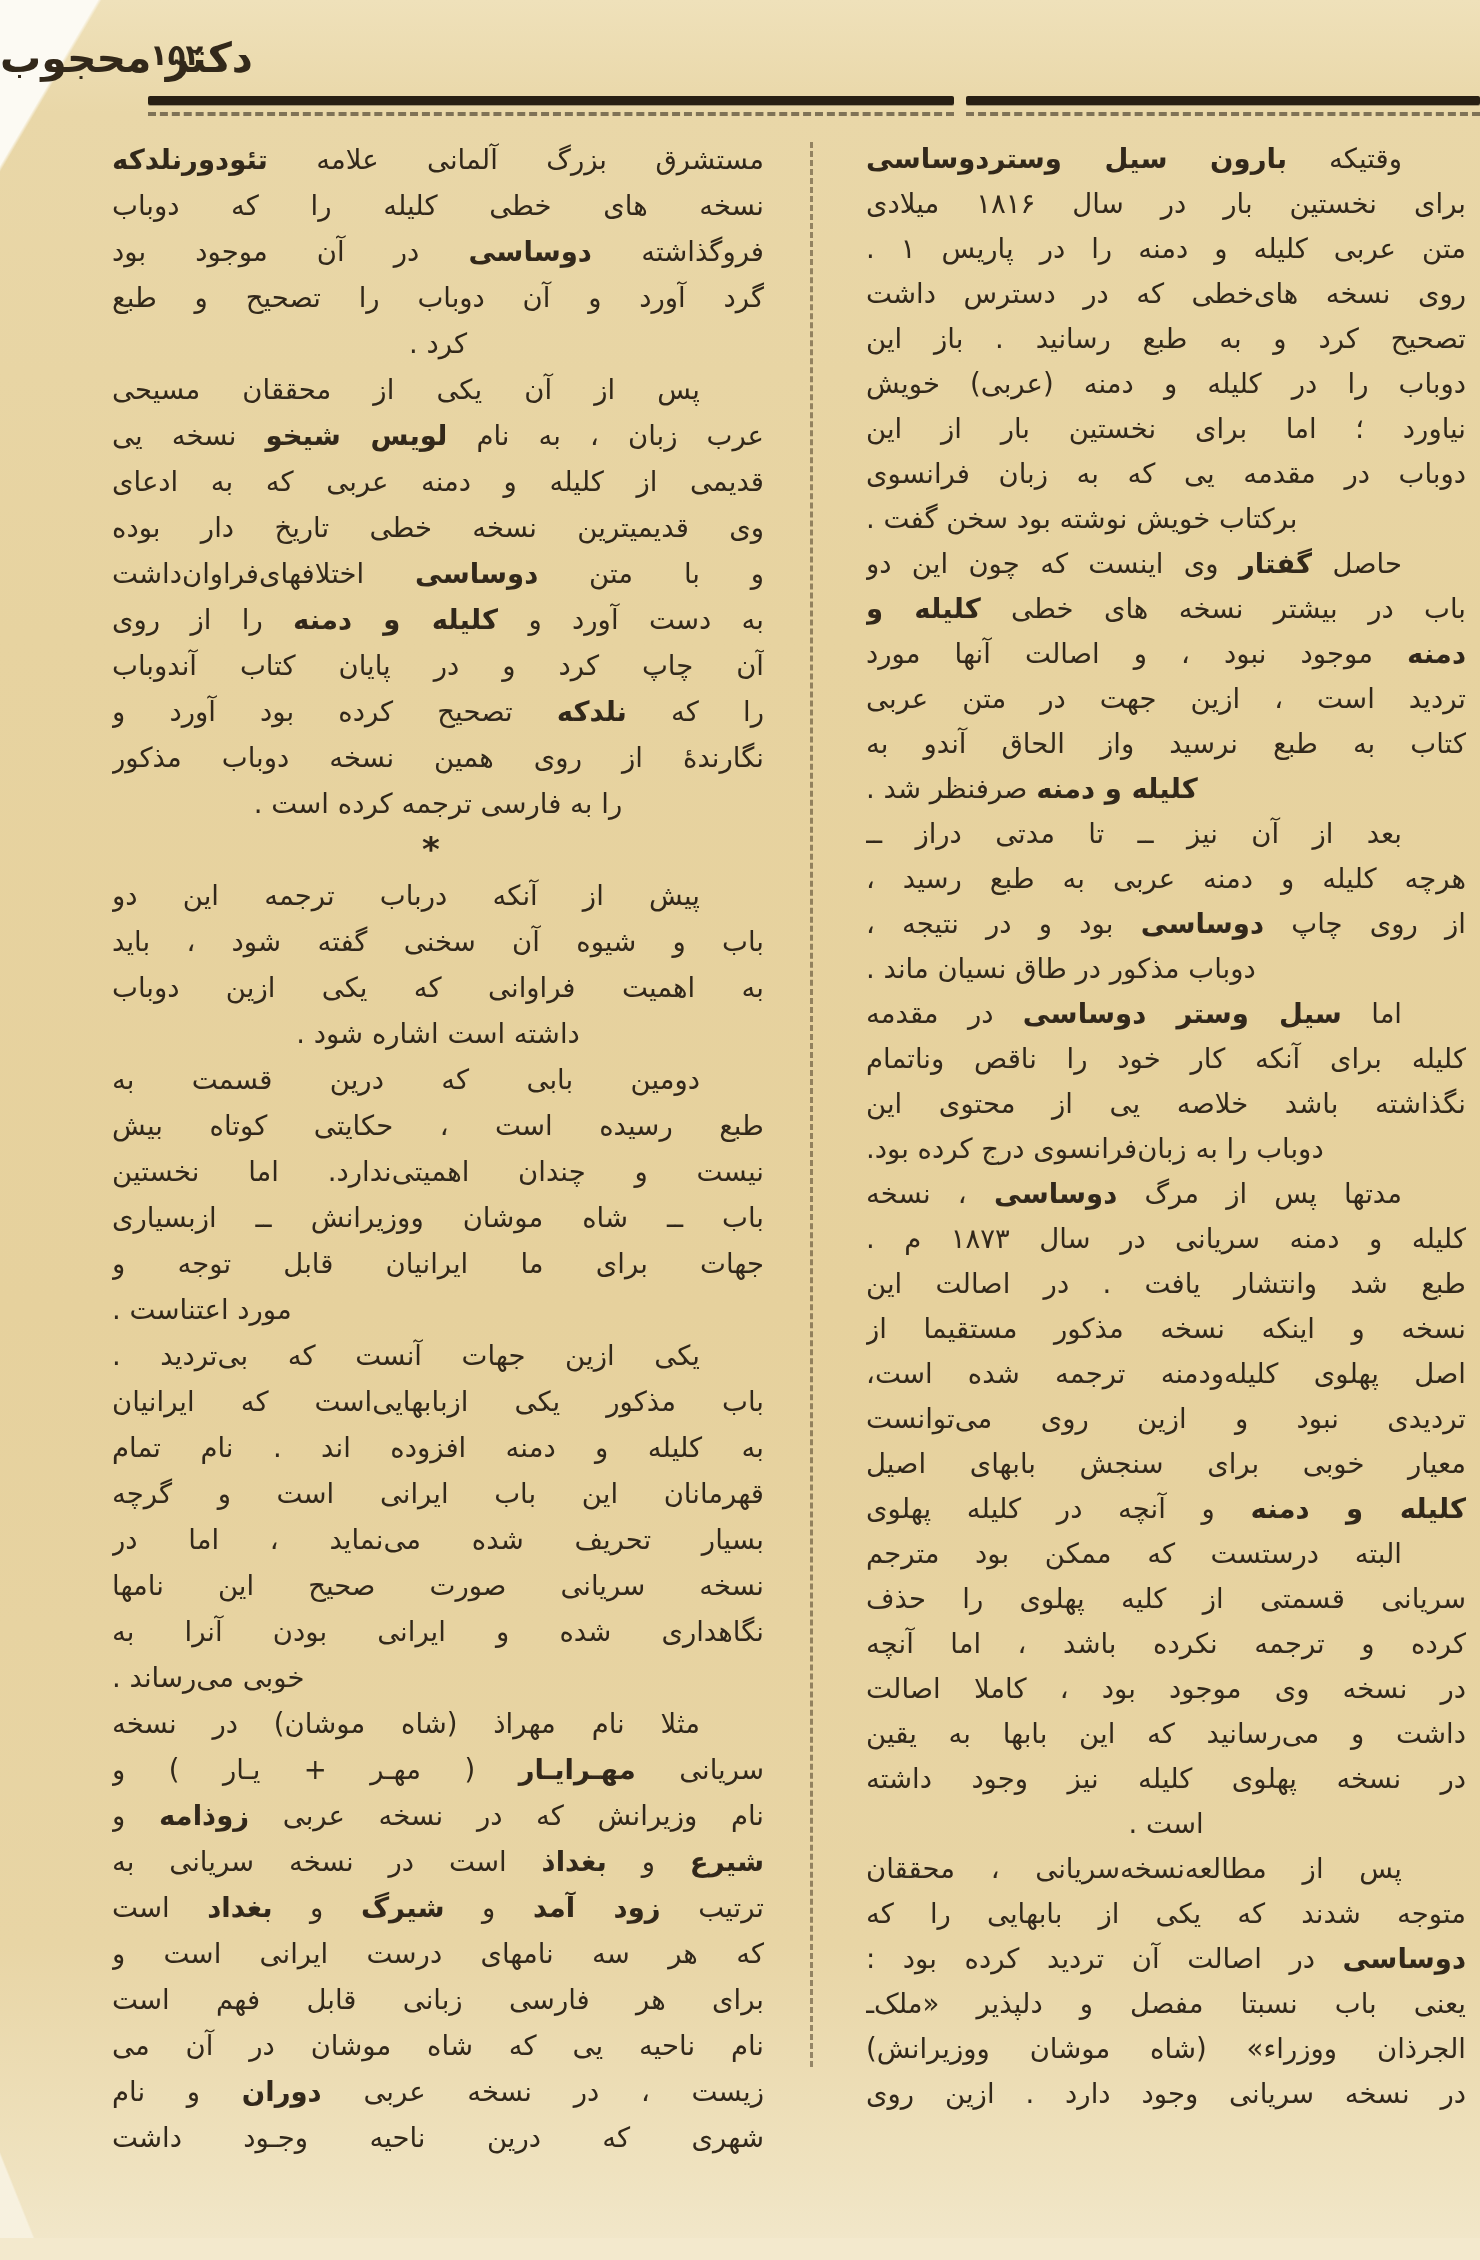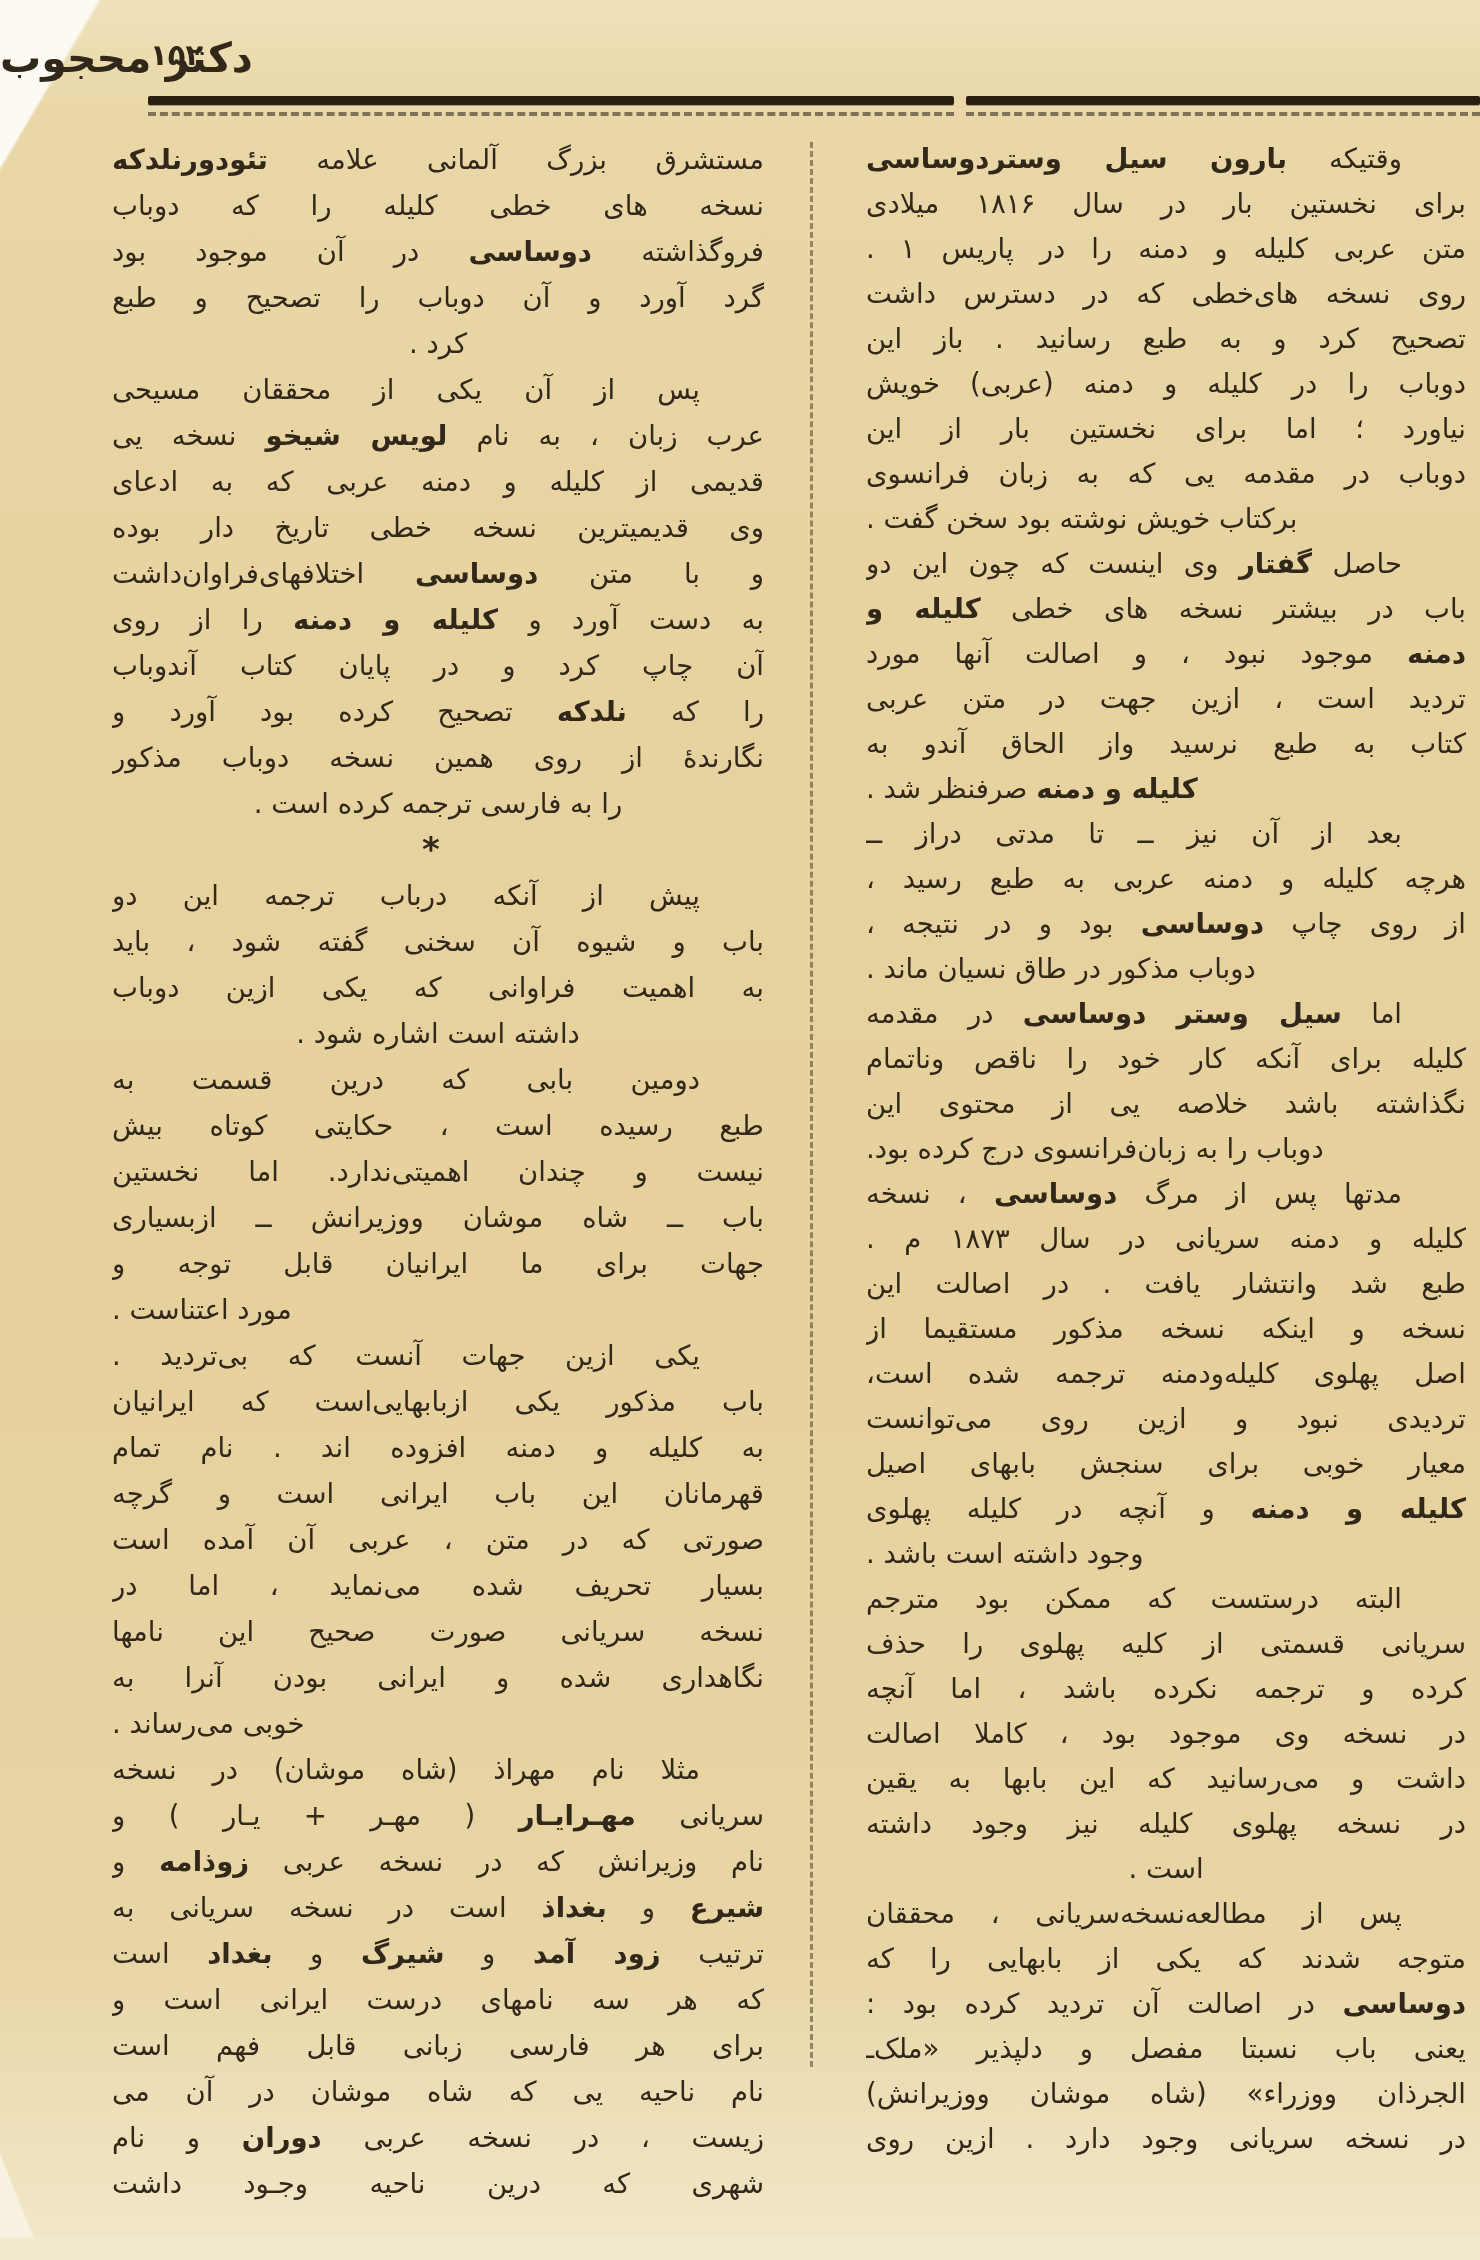--- a/index.html
+++ b/index.html
@@ -86,21 +86,20 @@
       <div class="line"><span>نگذاشته باشد خلاصه یی از محتوی این</span></div>
       <div class="line end-l"><span>دوباب را به زبان‌فرانسوی درج کرده بود.</span></div>
       <div class="line ind"><span>مدتها پس از مرگ </span><span class="b">دوساسی</span><span> ، نسخه</span></div>
       <div class="line"><span>کلیله و دمنه سریانی در سال ۱۸۷۳ م .</span></div>
       <div class="line"><span>طبع شد وانتشار یافت . در اصالت این</span></div>
       <div class="line"><span>نسخه و اینکه نسخه مذکور مستقیما از</span></div>
       <div class="line"><span>اصل پهلوی کلیله‌ودمنه ترجمه شده است،</span></div>
       <div class="line"><span>تردیدی نبود و ازین روی می‌توانست</span></div>
       <div class="line"><span>معیار خوبی برای سنجش بابهای اصیل</span></div>
       <div class="line"><span class="b">کلیله و دمنه</span><span> و آنچه در کلیله پهلوی</span></div>
-      <div class="line end-l"><span>وجود داشته است باشد .</span></div>
       <div class="line ind"><span>البته درستست که ممکن بود مترجم</span></div>
       <div class="line"><span>سریانی قسمتی از کلیه پهلوی را حذف</span></div>
       <div class="line"><span>کرده و ترجمه نکرده باشد ، اما آنچه</span></div>
       <div class="line"><span>در نسخه وی موجود بود ، کاملا اصالت</span></div>
       <div class="line"><span>داشت و می‌رسانید که این بابها به یقین</span></div>
       <div class="line"><span>در نسخه پهلوی کلیله نیز وجود داشته</span></div>
       <div class="line end-c"><span>است .</span></div>
       <div class="line ind"><span>پس از مطالعه‌نسخه‌سریانی ، محققان</span></div>
       <div class="line"><span>متوجه شدند که یکی از بابهایی را که</span></div>
       <div class="line"><span class="b">دوساسی</span><span> در اصالت آن تردید کرده بود :</span></div>
@@ -132,21 +131,20 @@
       <div class="line ind"><span>دومین بابی که درین قسمت به</span></div>
       <div class="line"><span>طبع رسیده است ، حکایتی کوتاه بیش</span></div>
       <div class="line"><span>نیست و چندان اهمیتی‌ندارد. اما نخستین</span></div>
       <div class="line"><span>باب ــ شاه موشان ووزیرانش ــ ازبسیاری</span></div>
       <div class="line"><span>جهات برای ما ایرانیان قابل توجه و</span></div>
       <div class="line end-l"><span>مورد اعتناست .</span></div>
       <div class="line ind"><span>یکی ازین جهات آنست که بی‌تردید .</span></div>
       <div class="line"><span>باب مذکور یکی ازبابهایی‌است که ایرانیان</span></div>
       <div class="line"><span>به کلیله و دمنه افزوده اند . نام تمام</span></div>
       <div class="line"><span>قهرمانان این باب ایرانی است و گرچه</span></div>
-      <div class="line"><span>صورتی که در متن ، عربی آن آمده است</span></div>
       <div class="line"><span>بسیار تحریف شده می‌نماید ، اما در</span></div>
       <div class="line"><span>نسخه سریانی صورت صحیح این نامها</span></div>
       <div class="line"><span>نگاهداری شده و ایرانی بودن آنرا به</span></div>
       <div class="line end-l"><span>خوبی می‌رساند .</span></div>
       <div class="line ind"><span>مثلا نام مهراذ (شاه موشان) در نسخه</span></div>
       <div class="line"><span>سریانی </span><span class="b">مهـرایـار</span><span> ( مهـر + یـار ) و</span></div>
       <div class="line"><span>نام وزیرانش که در نسخه عربی </span><span class="b">زوذامه</span><span> و</span></div>
       <div class="line"><span class="b">شیرع</span><span> و </span><span class="b">بغداذ</span><span> است در نسخه سریانی به</span></div>
       <div class="line"><span>ترتیب </span><span class="b">زود آمد</span><span> و </span><span class="b">شیرگ</span><span> و </span><span class="b">بغداد</span><span> است</span></div>
       <div class="line"><span>که هر سه نامهای درست ایرانی است و</span></div>

